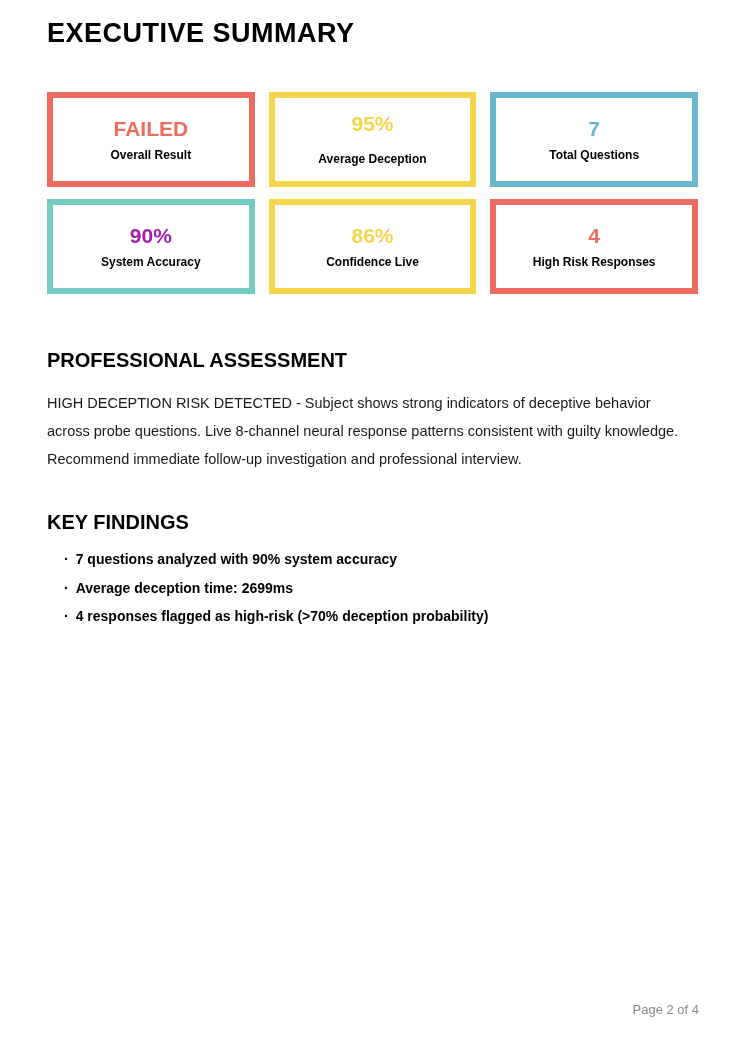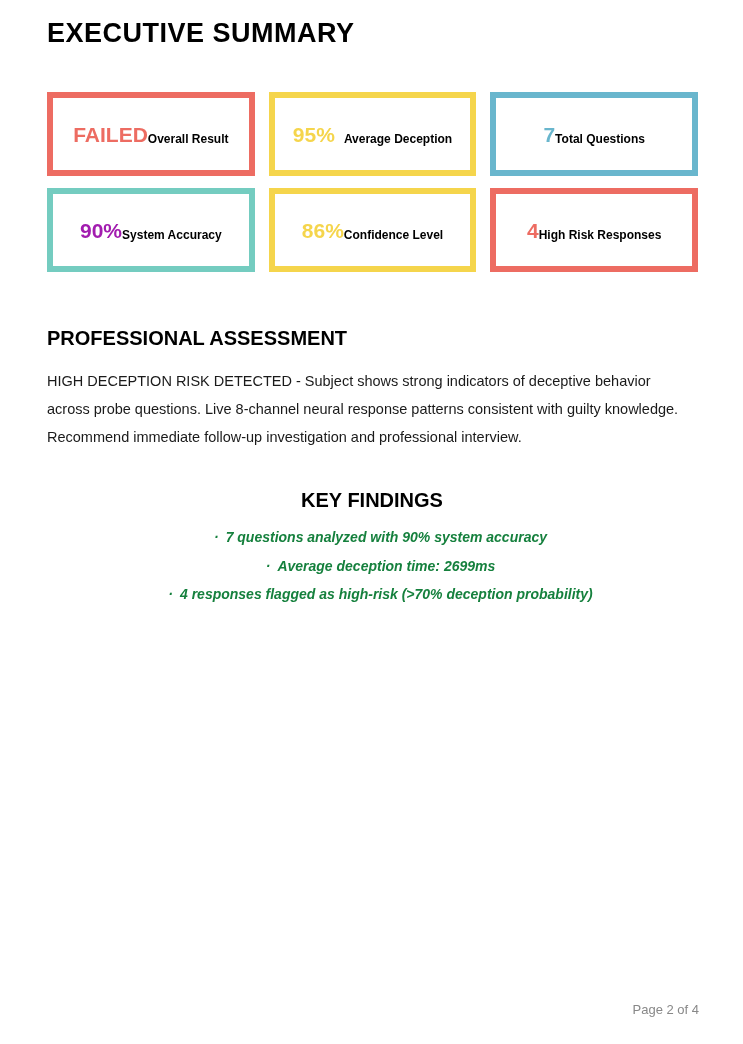--- a/index.html
+++ b/index.html
@@ -26,25 +26,25 @@
     margin-bottom: 43px;
   }
   .cards-grid {
     display: grid;
     grid-template-columns: repeat(3, 1fr);
     column-gap: 14px;
     row-gap: 12px;
     width: 651px;
   }
   .card {
-    height: 84px;
+    height: 95px;
     border: 6px solid #cccccc;
     background: #ffffff;
     display: flex;
-    flex-direction: row;
+    flex-direction: column;
     align-items: center;
     justify-content: center;
     text-align: center;
   }
   .card-value {
     font-size: 21px;
     font-weight: bold;
     line-height: 1;
   }
   .card-label {
@@ -59,33 +59,32 @@
     color: #000000;
   }
   .assessment-section { margin-top: 55px; }
   .assessment-body {
     margin-top: 17px;
     font-size: 14.5px;
     line-height: 28px;
     color: #1a1a1a;
     max-width: 650px;
   }
-  .findings-section { margin-top: 38px; text-align: center; }
+  .findings-section { margin-top: 38px; }
   .findings-list {
     margin-top: 18px;
     list-style: none;
     padding-left: 17px;
   }
   .findings-list li {
     font-size: 14px;
     font-weight: bold;
-    color: #15803d;
+    color: #000000;
     margin-bottom: 14.5px;
     line-height: 1;
-    font-style: italic;
   }
   .findings-list li::before {
     content: "\00B7";
     margin-right: 7px;
     font-weight: bold;
   }
   .page-footer {
     position: absolute;
     right: 44px;
     bottom: 27px;
@@ -117,21 +116,21 @@
     <div class="card-label">Total Questions</div>
   </div>
 
   <div class="card" style="border-color: rgb(116, 204, 192);">
     <div class="card-value" style="color: #a21caf; text-align: center;">90%</div>
     <div class="card-label">System Accuracy</div>
   </div>
 
   <div class="card" style="border-color: rgb(245, 213, 76);">
     <div class="card-value" style="color: rgb(245, 213, 76);">86%</div>
-    <div class="card-label">Confidence Level</div>
+    <div class="card-label">Confidence Live</div>
   </div>
 
   <div class="card" style="border-color: rgb(237, 108, 98);">
     <div class="card-value" style="color: rgb(237, 108, 98);">4</div>
     <div class="card-label">High Risk Responses</div>
   </div>
 </div>
 
     <div class="assessment-section">
       <h2 class="section-heading">PROFESSIONAL ASSESSMENT</h2>

